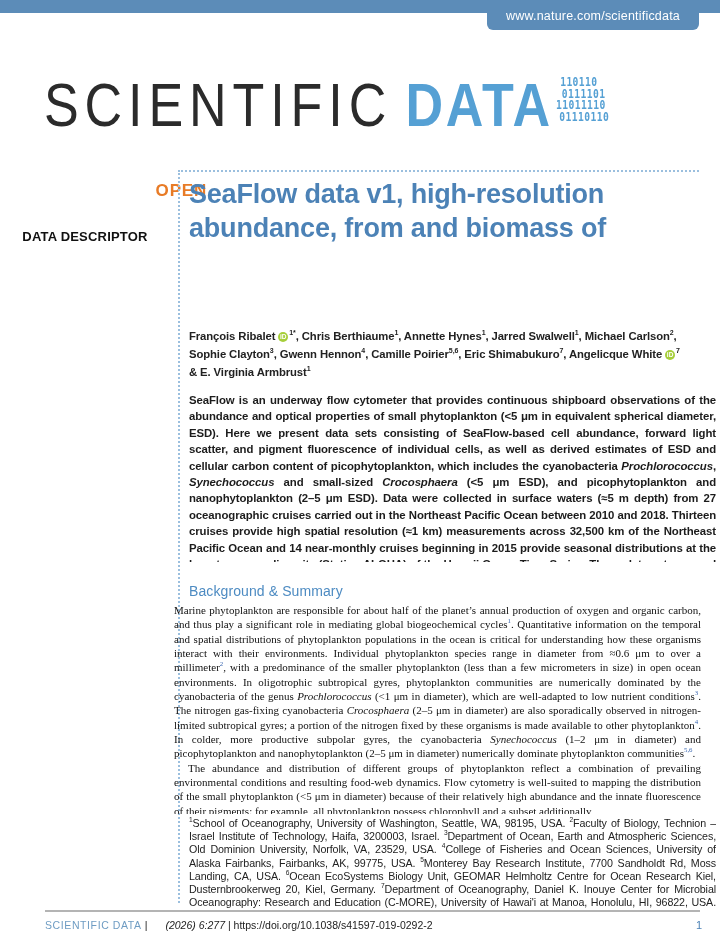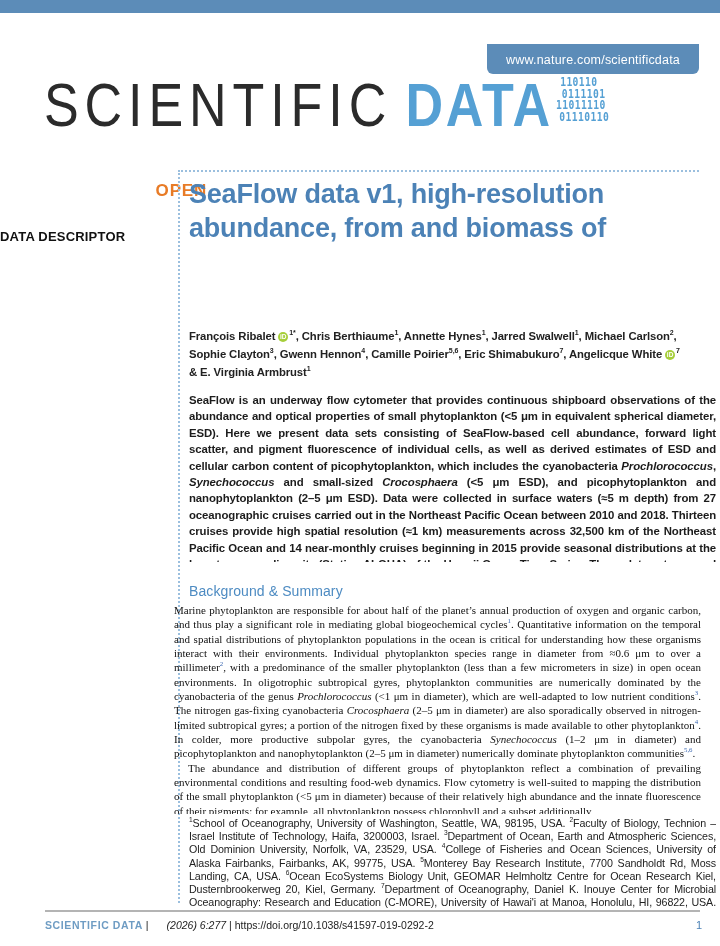--- a/index.html
+++ b/index.html
@@ -6,38 +6,38 @@
   body {
     width:720px; height:946px; position:relative; background:#ffffff;
     font-family:"Liberation Sans", sans-serif; overflow:hidden;
     -webkit-font-smoothing:antialiased;
   }
   
   .topbar { position:absolute; top:0; left:0; width:720px; height:13px; background:#5c8cb8; }
   .urltab {
     position:absolute; top:0; left:487px; width:212px; height:30px; background:#5c8cb8;
     border-radius:0 0 6px 6px; color:#ffffff; font-size:12.5px; text-align:center;
-    padding-top:9px; box-sizing:border-box; letter-spacing:0.2px;margin-top:44px;
+    padding-top:9px; box-sizing:border-box; letter-spacing:0.2px;
   }
   
   .logo { position:absolute; left:44px; top:74px; display:flex; align-items:flex-start;
           transform:scaleX(0.84); transform-origin:left top; white-space:nowrap; }
   .logo-sci  { font-size:62px; line-height:1; letter-spacing:7px; color:#2b2b2b; font-weight:300; }
   .logo-data { font-size:62px; line-height:1; letter-spacing:3px; color:#55a0d4; font-weight:700; margin-left:16px; }
   .logo-bin  { display:flex; flex-direction:column; margin-left:4px; margin-top:3px; color:#55a0d4;
                font-family:"DejaVu Sans Mono", monospace; font-weight:bold; font-size:11.5px;
                line-height:11.5px; letter-spacing:0.5px; }
   .logo-bin span:nth-child(1){ margin-left:5px; }
   .logo-bin span:nth-child(2){ margin-left:7px; }
   .logo-bin span:nth-child(3){ margin-left:0px; }
   .logo-bin span:nth-child(4){ margin-left:4px; }
   
   .sidebar-open { position:absolute; left:0; top:181px; width:170px; text-align:right;
                   color:#e87b26; font-weight:bold; font-size:17px; letter-spacing:0.8px;padding-left:37px; }
-  .sidebar-type { position:absolute; left:0; top:229px; width:170px; text-align:left;
+  .sidebar-type { position:absolute; left:0; top:229px; width:170px; text-align:center;
                   color:#111111; font-weight:bold; font-size:13px; letter-spacing:0.2px; }
   
   .rule-top  { position:absolute; left:178px; top:170px; width:521px; height:0; border-top:2px dotted #9bbfde; }
   .rule-left { position:absolute; left:178px; top:170px; height:733px; width:0; border-left:2px dotted #9bbfde; }
   
   .title { position:absolute; left:189px; top:177px; width:522px; color:#4c82b6;
            font-weight:bold; font-size:27px; line-height:34px; letter-spacing:-0.2px; }
   .authors { position:absolute; left:189px; top:327px; width:527px; font-size:11.3px;
              font-weight:bold; color:#222222; line-height:18px; letter-spacing:-0.1px; }
   sup { line-height:0; }
@@ -56,21 +56,21 @@
   .body-text p { margin:0; }
   .body-text p.indent { text-indent:14px; }
   sup.ref { color:#3a67b1; font-size:62%; }
   .affiliations { position:absolute; left:189px; top:817px; width:527px; font-size:10.7px;
                   line-height:13.2px; color:#222222; text-align:justify; letter-spacing:-0.1px;
                   max-height:94px; overflow:hidden; }
   .email { color:#3f7cb5; }
   
   .footer-rule { position:absolute; left:45px; top:910px; width:655px; height:2px; background:#b4b4b4; }
   .footer { position:absolute; left:45px; top:919px; width:600px; font-size:10.5px; color:#222222; white-space:nowrap; }
-  .f-journal { color:#6e9cc3; font-weight:bold; letter-spacing:0.6px; }
+  .f-journal { color:#6e9cc3; font-weight:normal; letter-spacing:0.6px; }
   .f-pipe { color:#222222; margin:0 5px 0 3px; }
   .f-cite { font-style:italic; margin-left:13px; }
   .f-doi { }
   .f-page { position:absolute; right:18px; top:919px; color:#4c82b6; font-size:11px; }
 </style>
 </head>
 <body>
 
 <div class="topbar"></div>
 <div class="urltab">www.nature.com/scientificdata</div>

